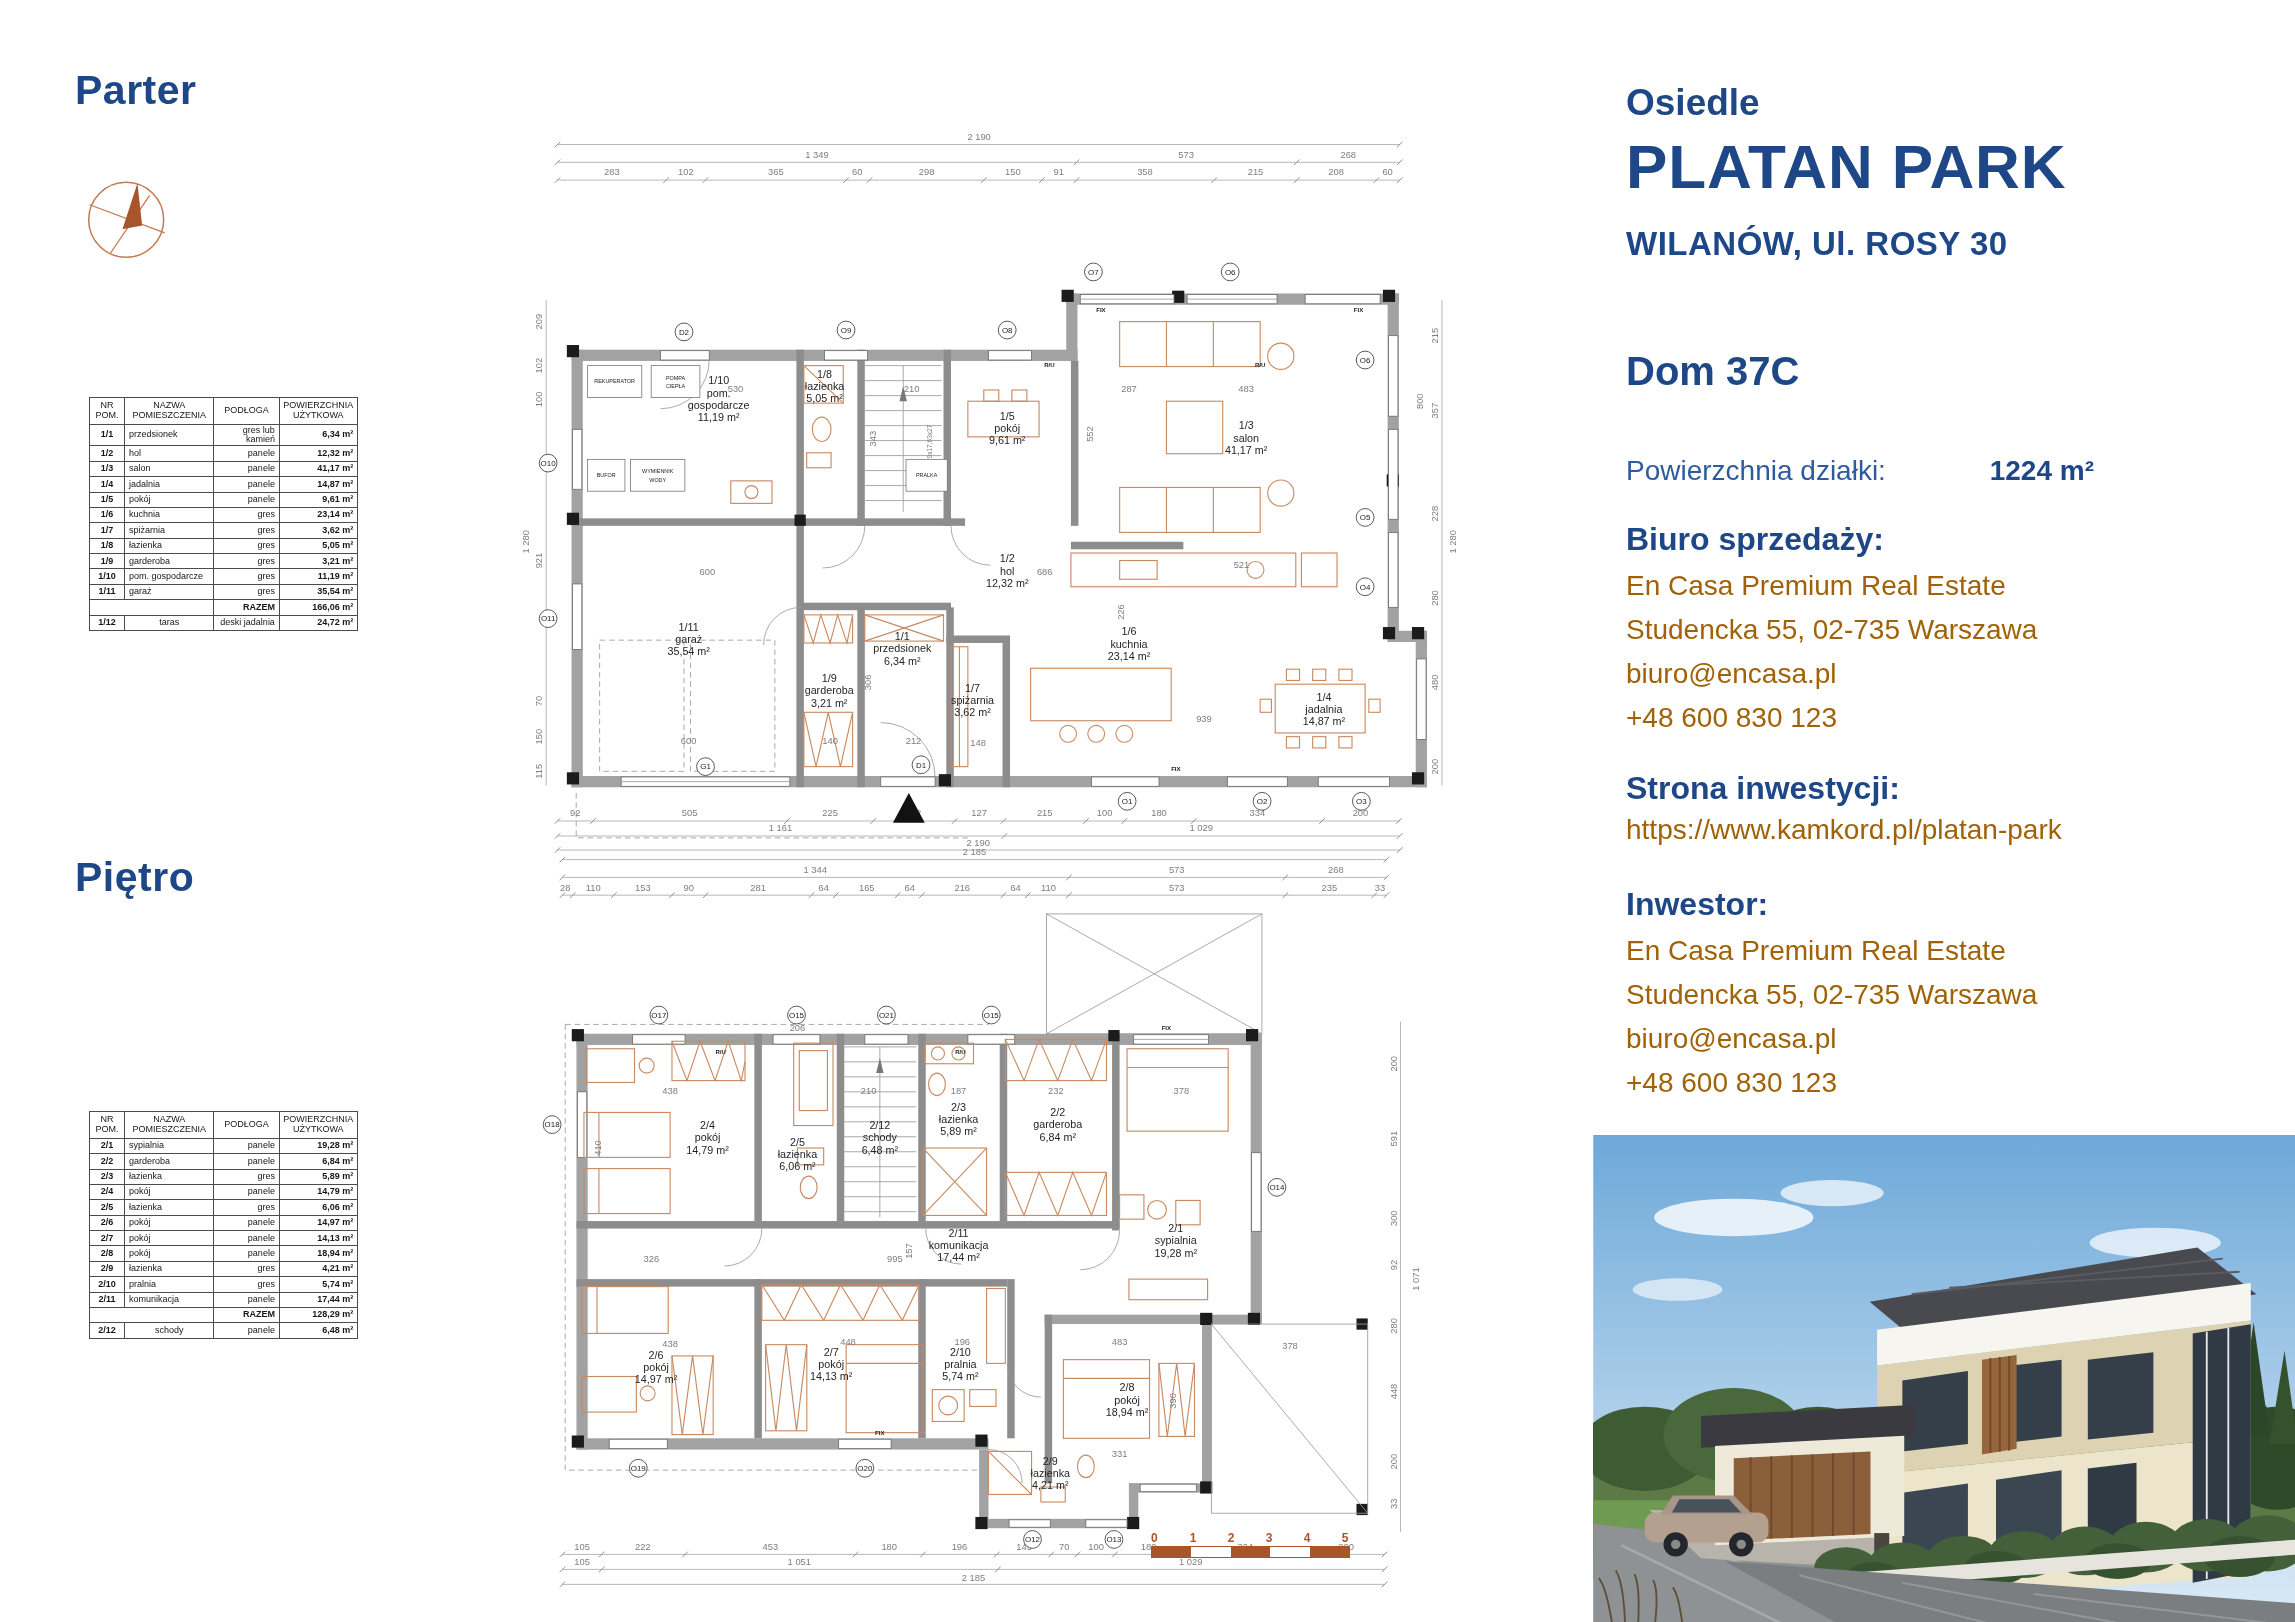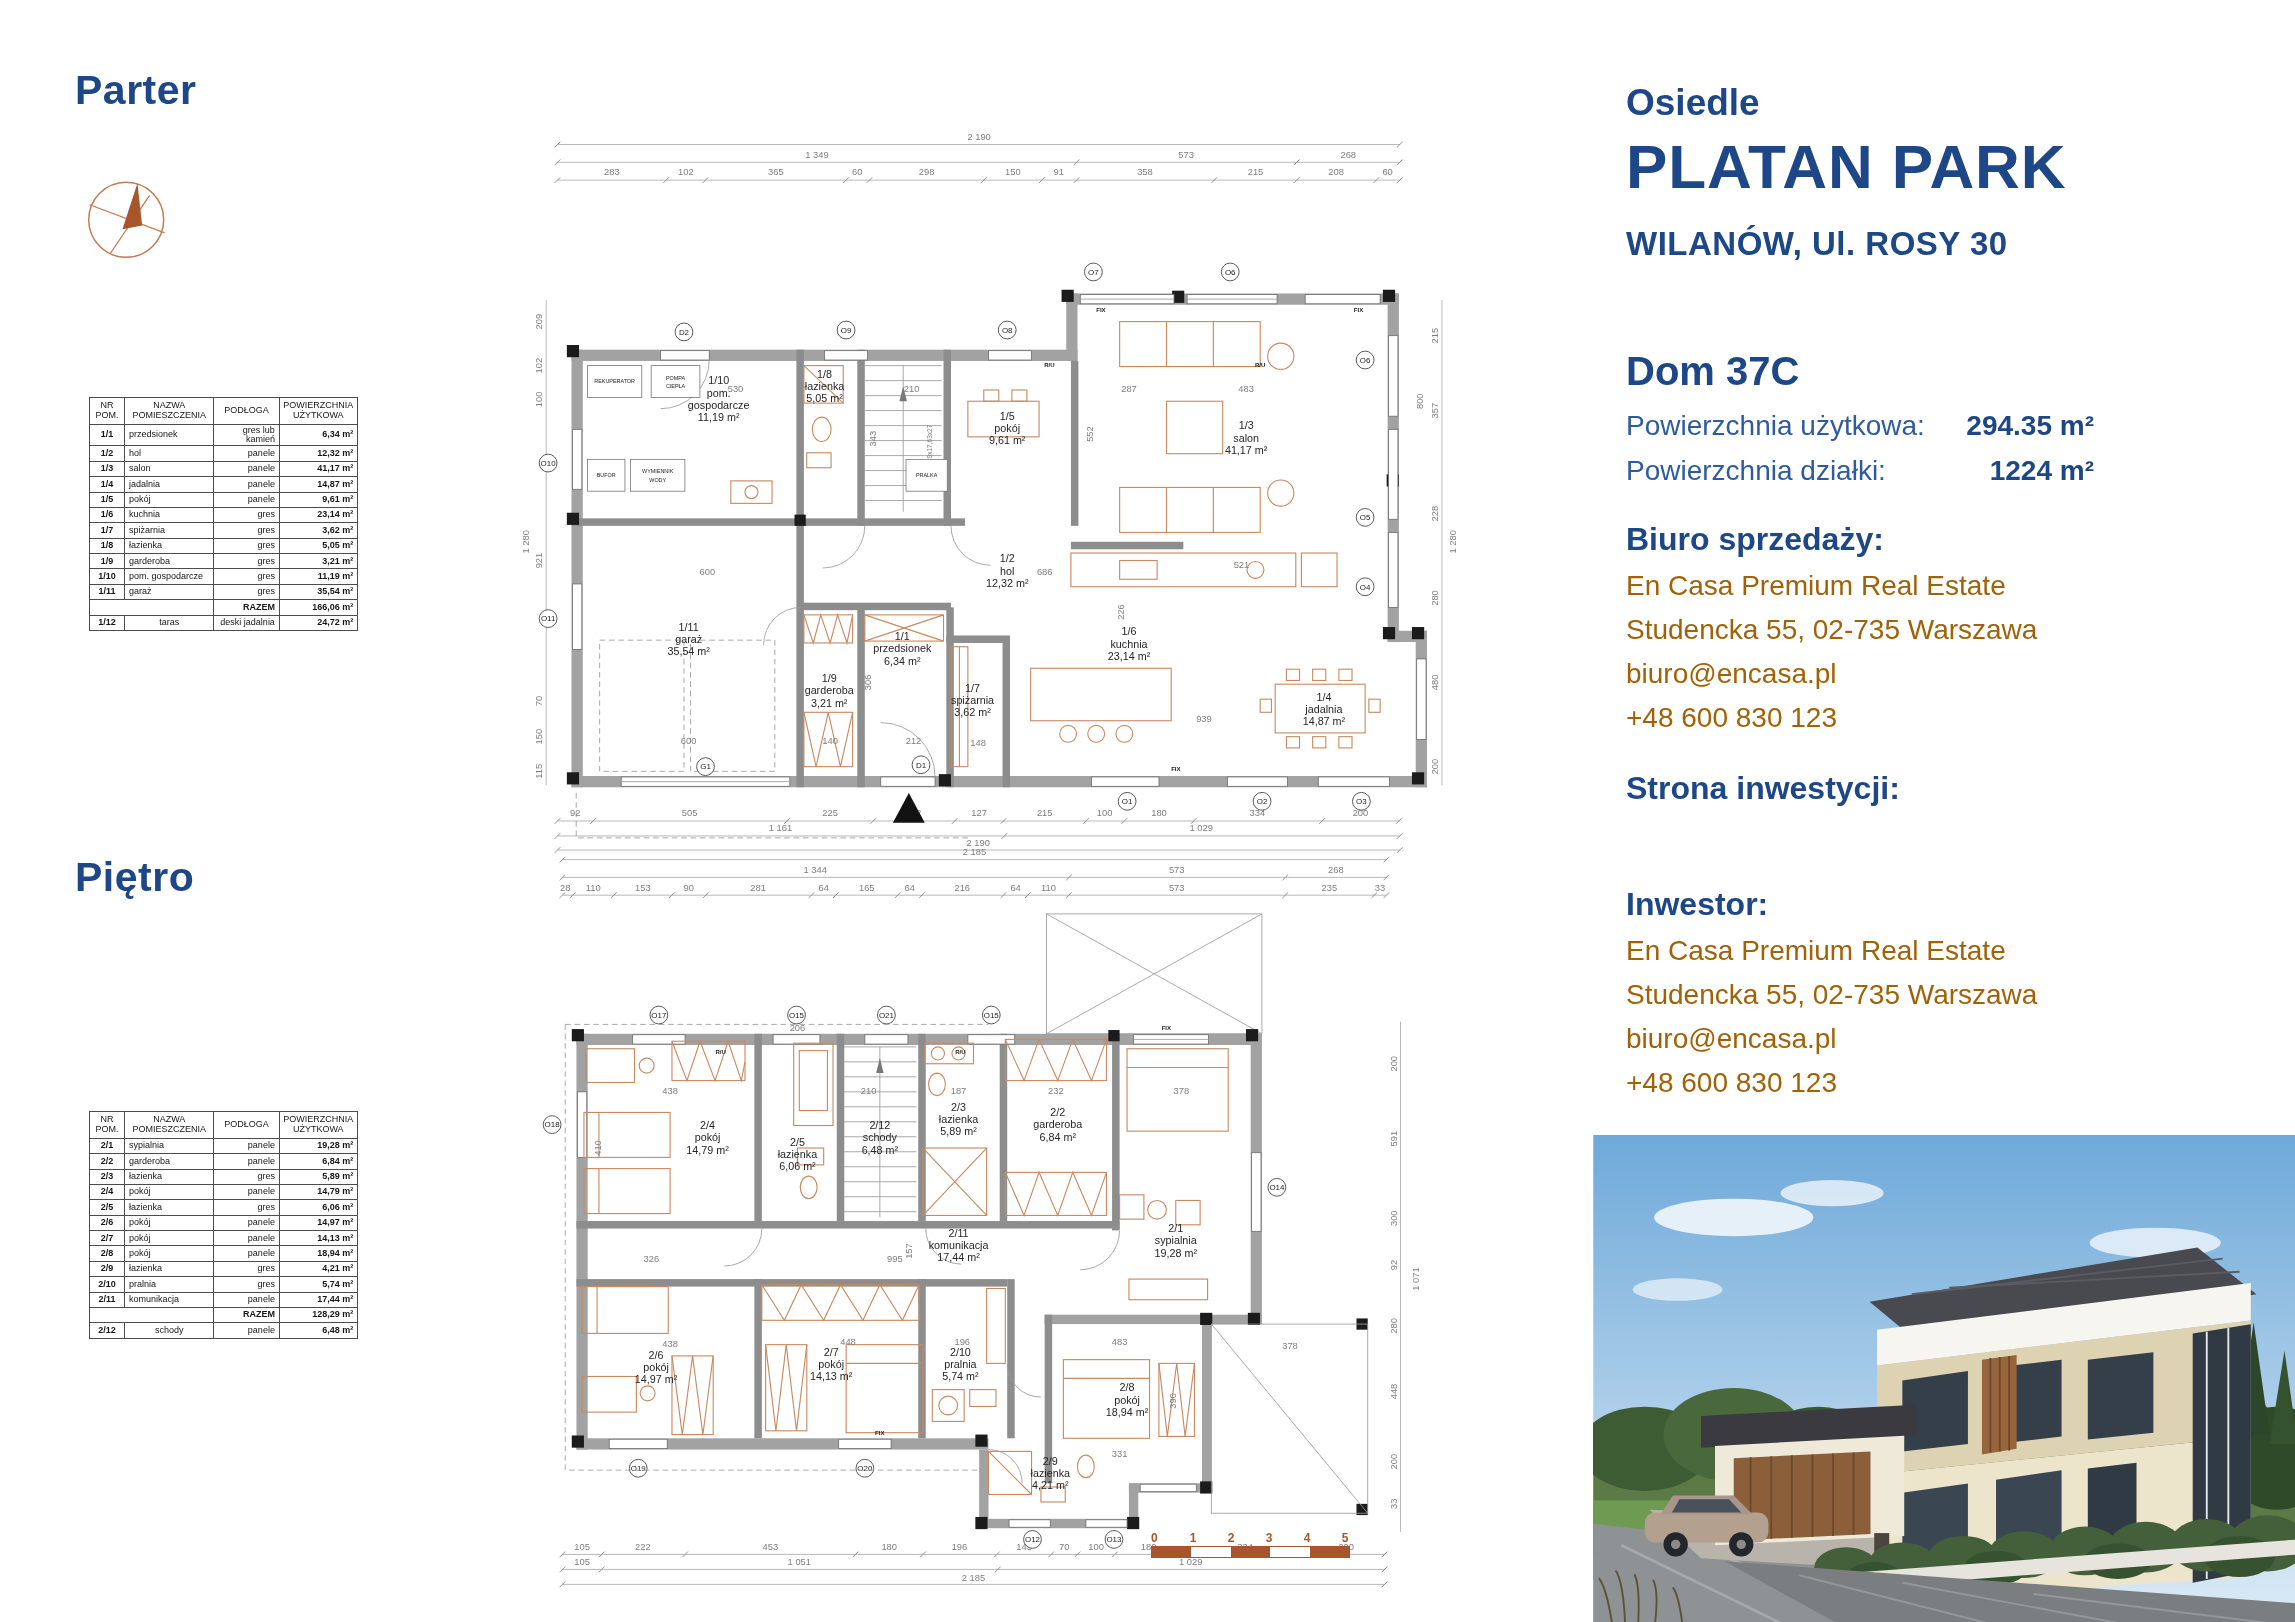--- a/index.html
+++ b/index.html
@@ -870,38 +870,35 @@
         <text x="634" y="751">O13</text>
     </g>
     <path class="da" d="M48,198 H500 M48,198 V674 H488"></path>
   </svg>
 
   <div class="panel-abs estate-label" style="top:82px;">Osiedle</div>
   <div class="panel-abs estate-name" style="top:131px;">PLATAN PARK</div>
   <div class="panel-abs estate-address" style="top:225px;">WILANÓW, Ul. ROSY 30</div>
 
   <div class="panel-abs house-title" style="top:349px;">Dom 37C</div>
-  <div class="panel-abs arearow" style="top:410px;">
-    <span>Powierzchnia użytkowa:</span>
-    <span class="val">294.35 m²</span>
-  </div>
   <div class="panel-abs arearow" style="top:455px;">
     <span>Powierzchnia działki:</span>
     <span class="val">1224 m²</span>
   </div>
 
   <div class="panel-abs sec-head" style="top:521px;">Biuro sprzedaży:</div>
   <div class="panel-abs" style="top:564px;">
     <div class="sec-line">En Casa Premium Real Estate</div>
     <div class="sec-line">Studencka 55, 02-735 Warszawa</div>
     <div class="sec-line">biuro@encasa.pl</div>
     <div class="sec-line">+48 600 830 123</div>
   </div>
 
   <div class="panel-abs sec-head" style="top:770px;">Strona inwestycji:</div>
+  <div class="panel-abs sec-line" style="top:808px;">https://www.kamkord.pl/platan-park</div>
 
   <div class="panel-abs sec-head" style="top:886px;">Inwestor:</div>
   <div class="panel-abs" style="top:929px;">
     <div class="sec-line">En Casa Premium Real Estate</div>
     <div class="sec-line">Studencka 55, 02-735 Warszawa</div>
     <div class="sec-line">biuro@encasa.pl</div>
     <div class="sec-line">+48 600 830 123</div>
   </div>
 
   <svg style="position:absolute;left:1593px;top:1135px;" width="703" height="488" viewBox="0 0 750 521">

